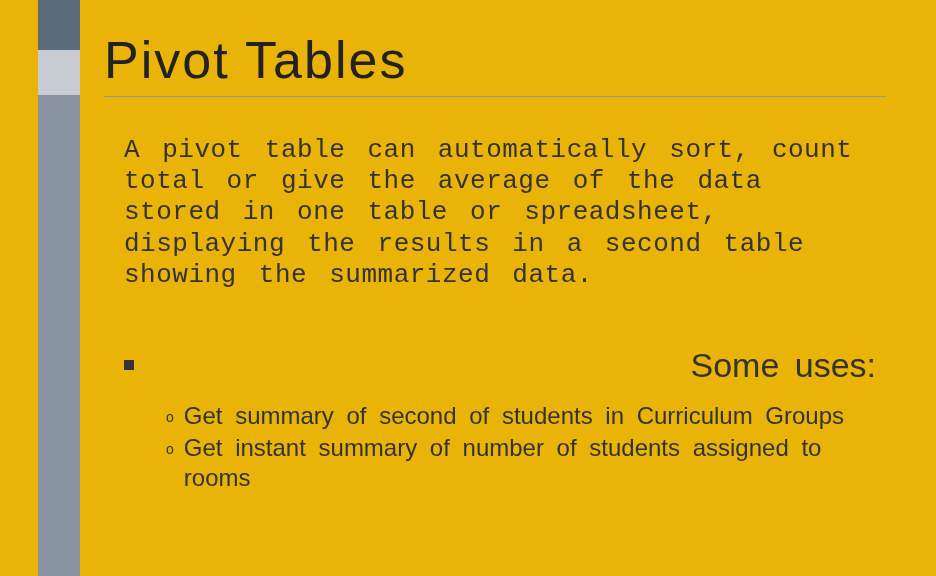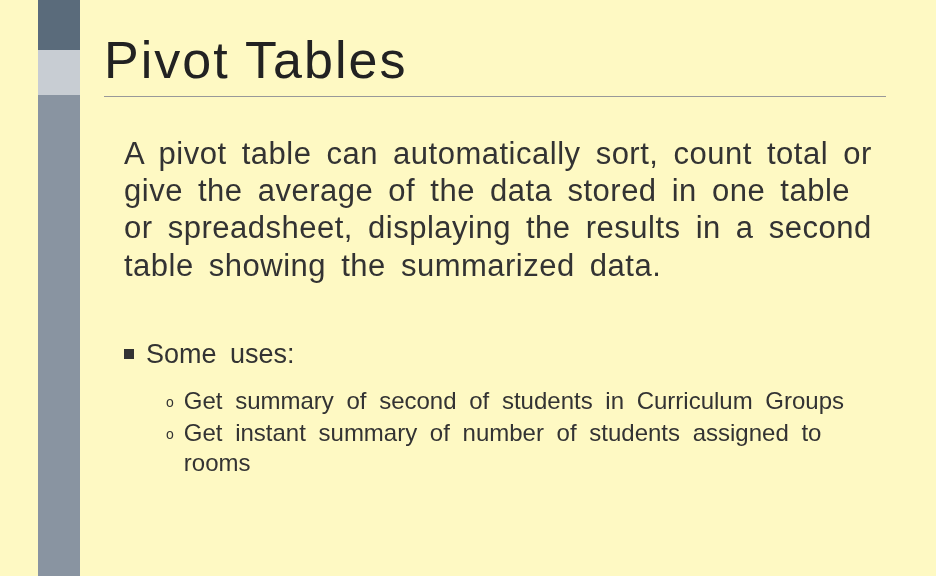--- a/index.html
+++ b/index.html
@@ -1,21 +1,21 @@
 <!DOCTYPE html>
 <html><head>
 <meta charset="utf-8">
 <style>
   * { margin: 0; padding: 0; box-sizing: border-box; }
   html, body { width: 936px; height: 576px; overflow: hidden; background: #ffffff; font-family: "Trebuchet MS", "Segoe UI", Verdana, sans-serif; color: #333; }
   .slide {
     position: relative;
     width: 936px;
     height: 576px;
-    background: #fef9c3;
+    background: #eab308;
   }
   
   .left-rail {
     position: absolute;
     left: 38px;
     top: 0;
     width: 42px;
     height: 576px;
     display: flex;
     flex-direction: column;
@@ -38,34 +38,35 @@
     padding-bottom: 6px;
     border-bottom: 1px solid #999;
     font-family: "Comic Sans MS", "Trebuchet MS", cursive, sans-serif;
   }
   .body {
     margin-top: 38px;
     padding-left: 20px;
     padding-right: 10px;
   }
   .paragraph {
-    font-size: 31px;
+    font-size: 26px;
     line-height: 1.2;
     color: #333;
     word-spacing: 6px;
-    font-family: Liberation Sans, sans-serif;
+    font-family: Liberation Mono, monospace;
     letter-spacing: 0.5px;
   }
   .section-heading {
     margin-top: 55px;
-    font-size: 27px;
+    font-size: 34px;
     color: #333;
     word-spacing: 6px;
     display: flex;
     align-items: center;
+    justify-content: space-between;
   }
   .bullet-square {
     display: inline-block;
     width: 10px;
     height: 10px;
     background: #333;
     margin-right: 12px;
     flex: 0 0 auto;
   }
   .sublist {

